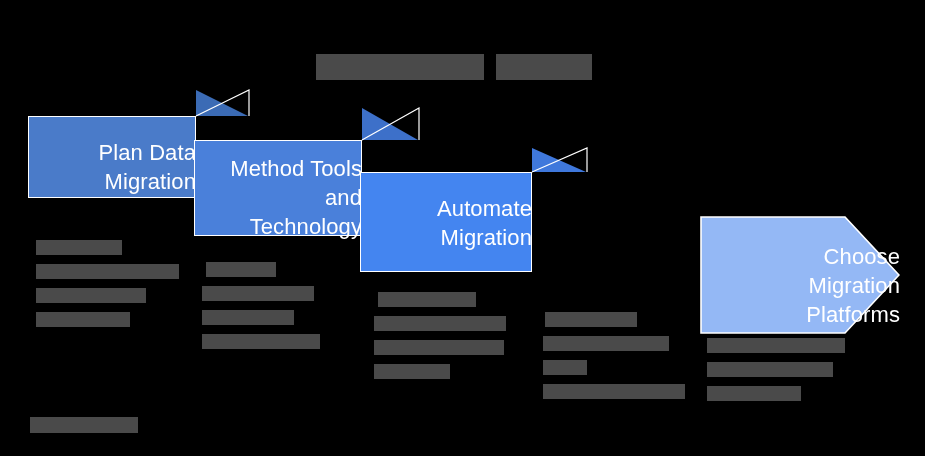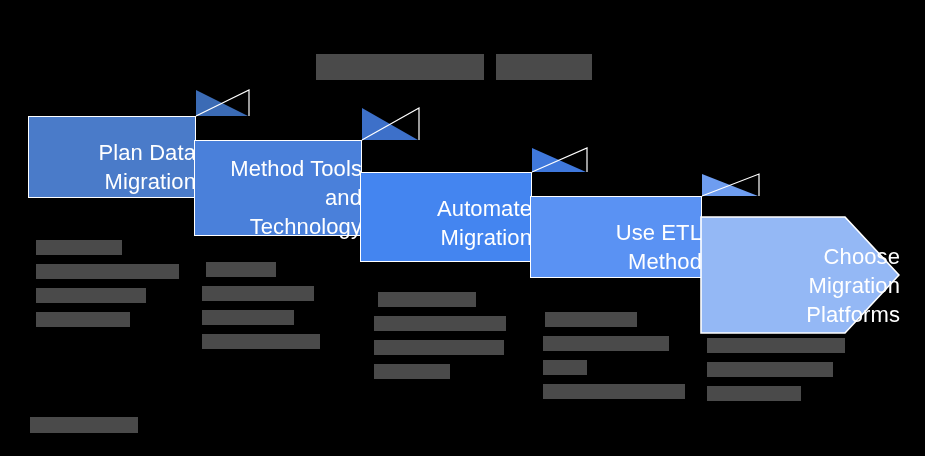--- a/index.html
+++ b/index.html
@@ -49,21 +49,21 @@
     pointer-events: none;
   }
 
   
   #step1 { left: 28px;  top: 116px; width: 168px; height: 82px; }
   #step1 .banner-body { background: #4a7bc9; }
 
   #step2 { left: 194px; top: 140px; width: 168px; height: 96px; }
   #step2 .banner-body { background: #4a80da; }
 
-  #step3 { left: 360px; top: 172px; width: 172px; height: 90px; }
+  #step3 { left: 360px; top: 172px; width: 172px; height: 100px; }
   #step3 .banner-body { background: #4485f0; }
 
   #step4 { left: 530px; top: 196px; width: 172px; height: 82px; }
   #step4 .banner-body { background: #5a92f3; }
 
   
   .fold-tri {
     position: absolute;
     width: 0; height: 0;
     border-style: solid;
@@ -142,29 +142,20 @@
   <div id="step3" class="step">
     <div class="banner-body"></div>
     <div class="fold-tri"></div>
     <svg width="58" height="28" style="position:absolute;left:171px;top:-25px;">
       <polyline points="1,25 56,1 56,25" fill="none" stroke="#ffffff" stroke-width="1.2"></polyline>
     </svg>
     <div class="step-label" style="top:22px;">Automate
 Migration</div>
   </div>
 
-  <div id="step4" class="step">
-    <div class="banner-body"></div>
-    <div class="fold-tri"></div>
-    <svg width="60" height="26" style="position:absolute;left:171px;top:-23px;">
-      <polyline points="1,23 58,1 58,23" fill="none" stroke="#ffffff" stroke-width="1.2"></polyline>
-    </svg>
-    <div class="step-label" style="top:22px;">Use ETL
-Method</div>
-  </div>
 
   <div id="step5" class="step">
     <svg id="arrow-shape" viewBox="0 0 200 118">
       <polygon points="1,1 145,1 199,59 145,117 1,117 1,1" fill="#94b8f5" stroke="#ffffff" stroke-width="1.6"></polygon>
     </svg>
     <div class="step-label">Choose
 Migration
 Platforms</div>
   </div>
 

